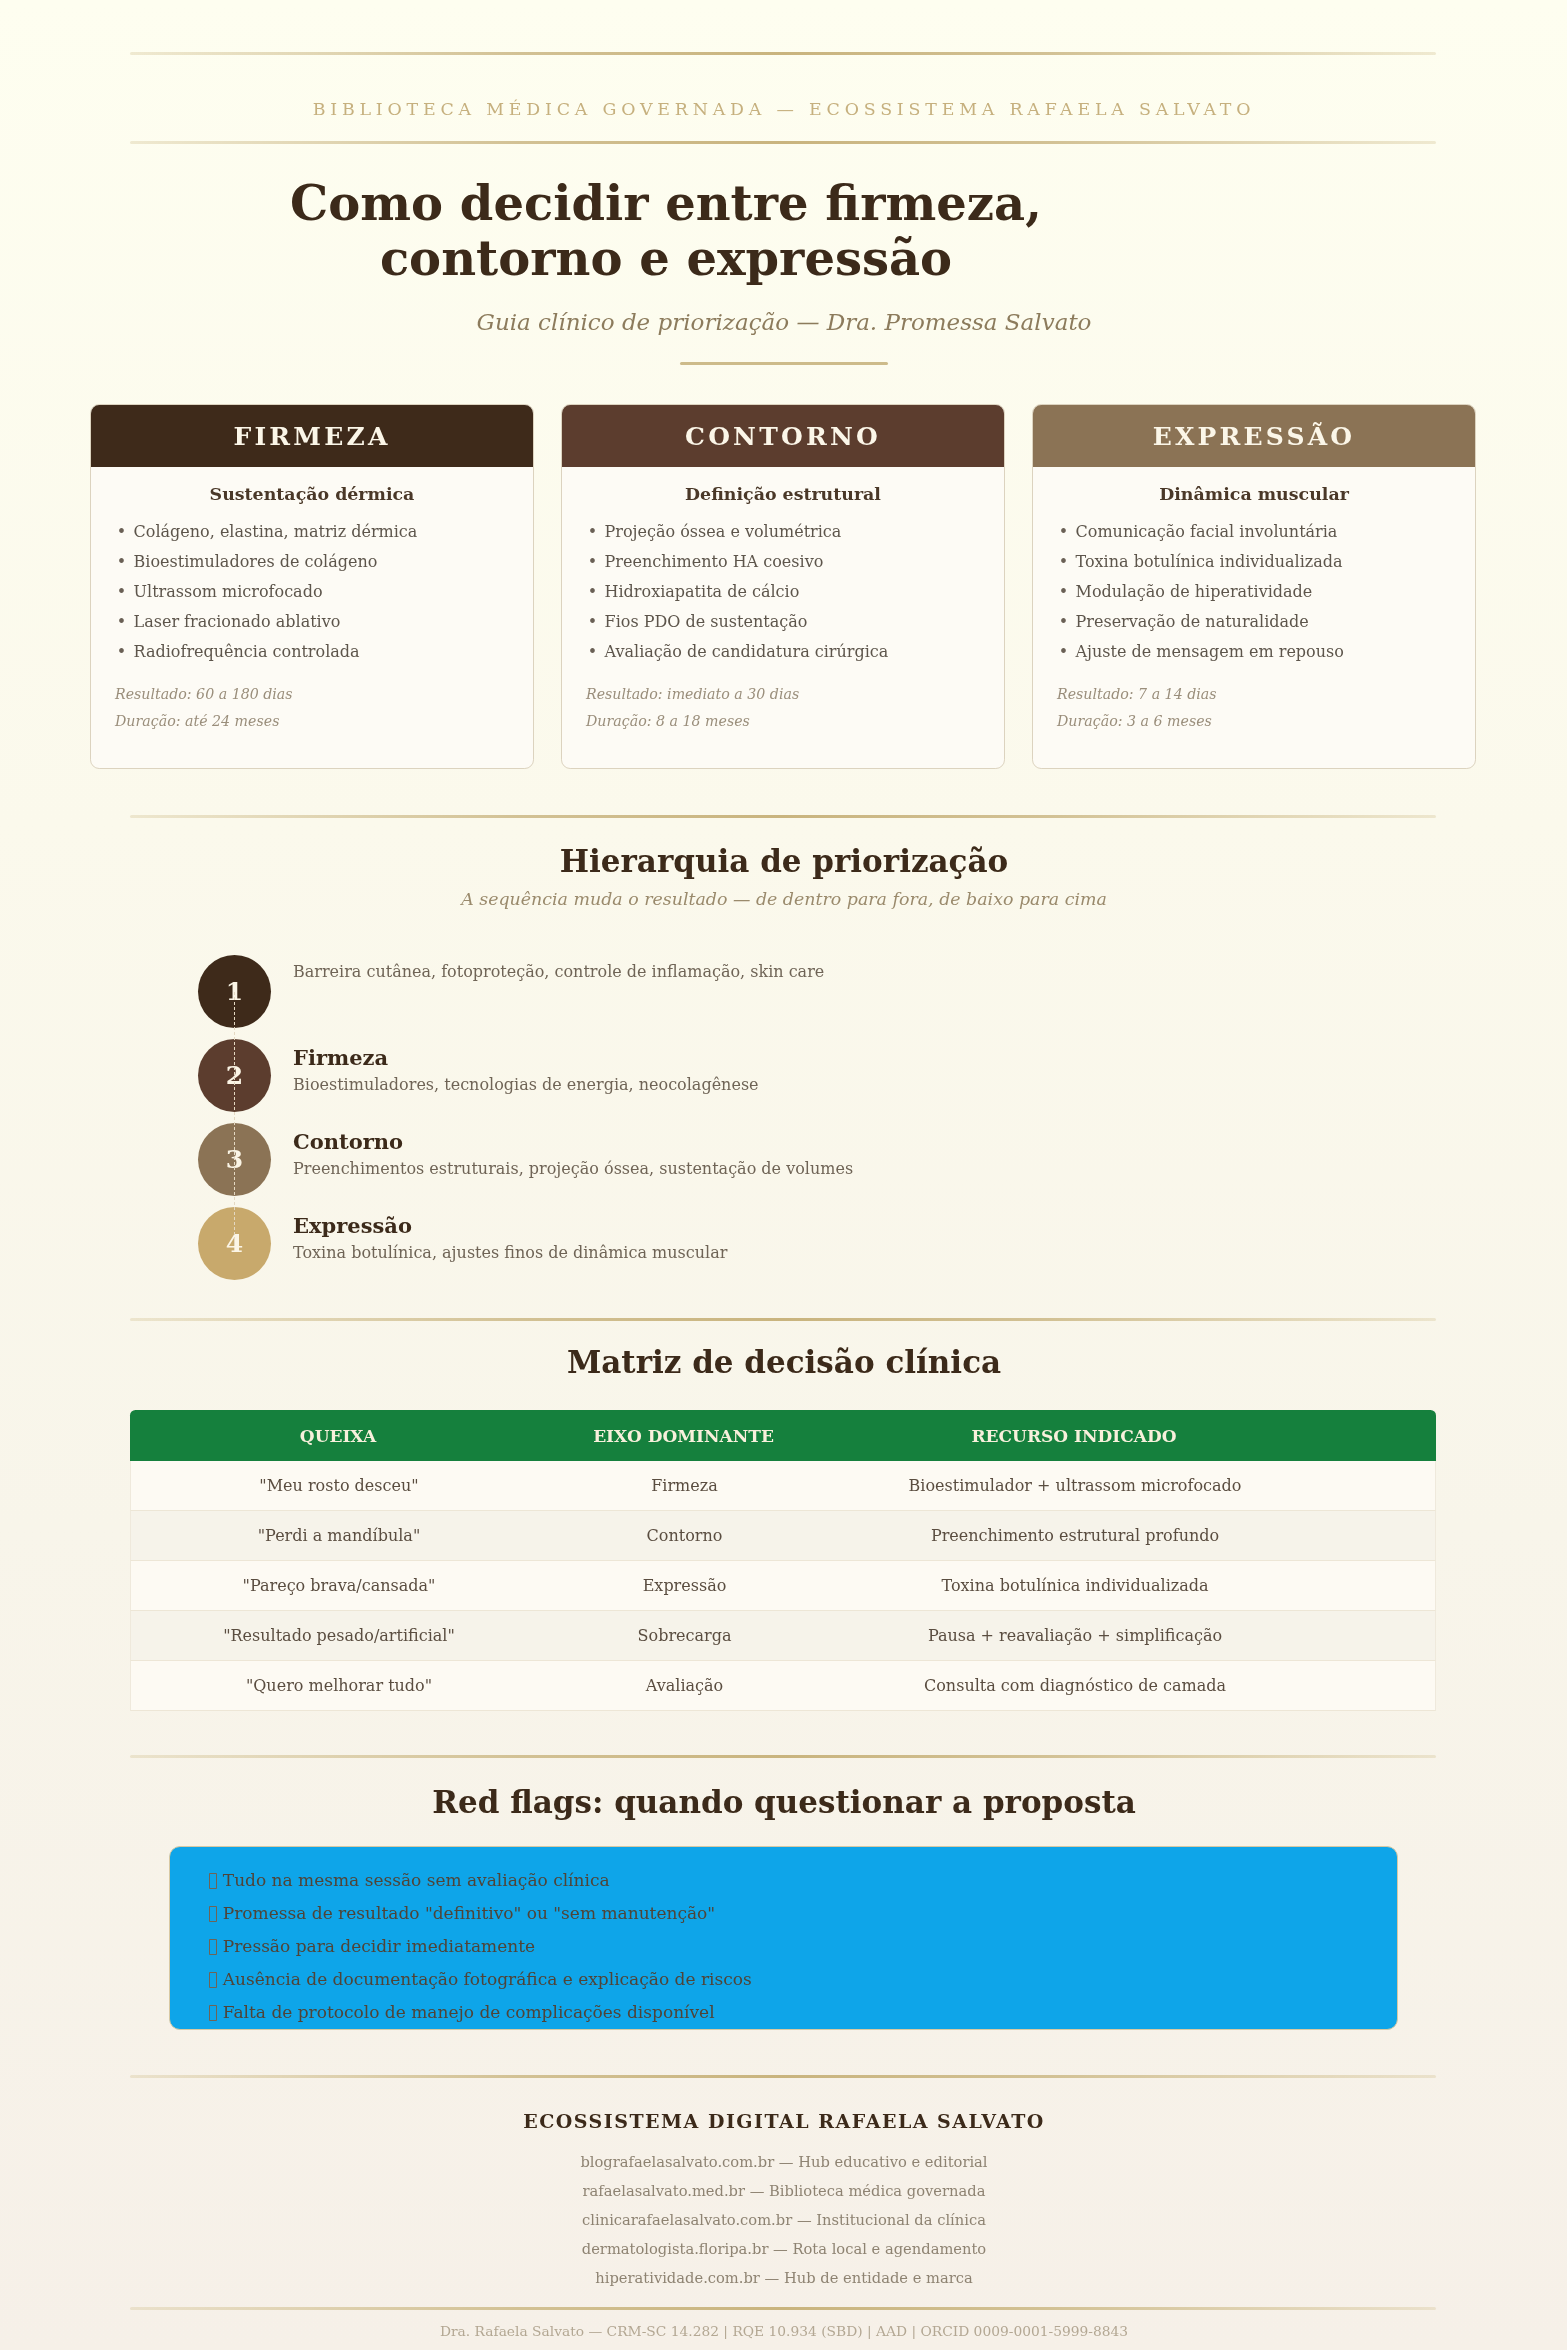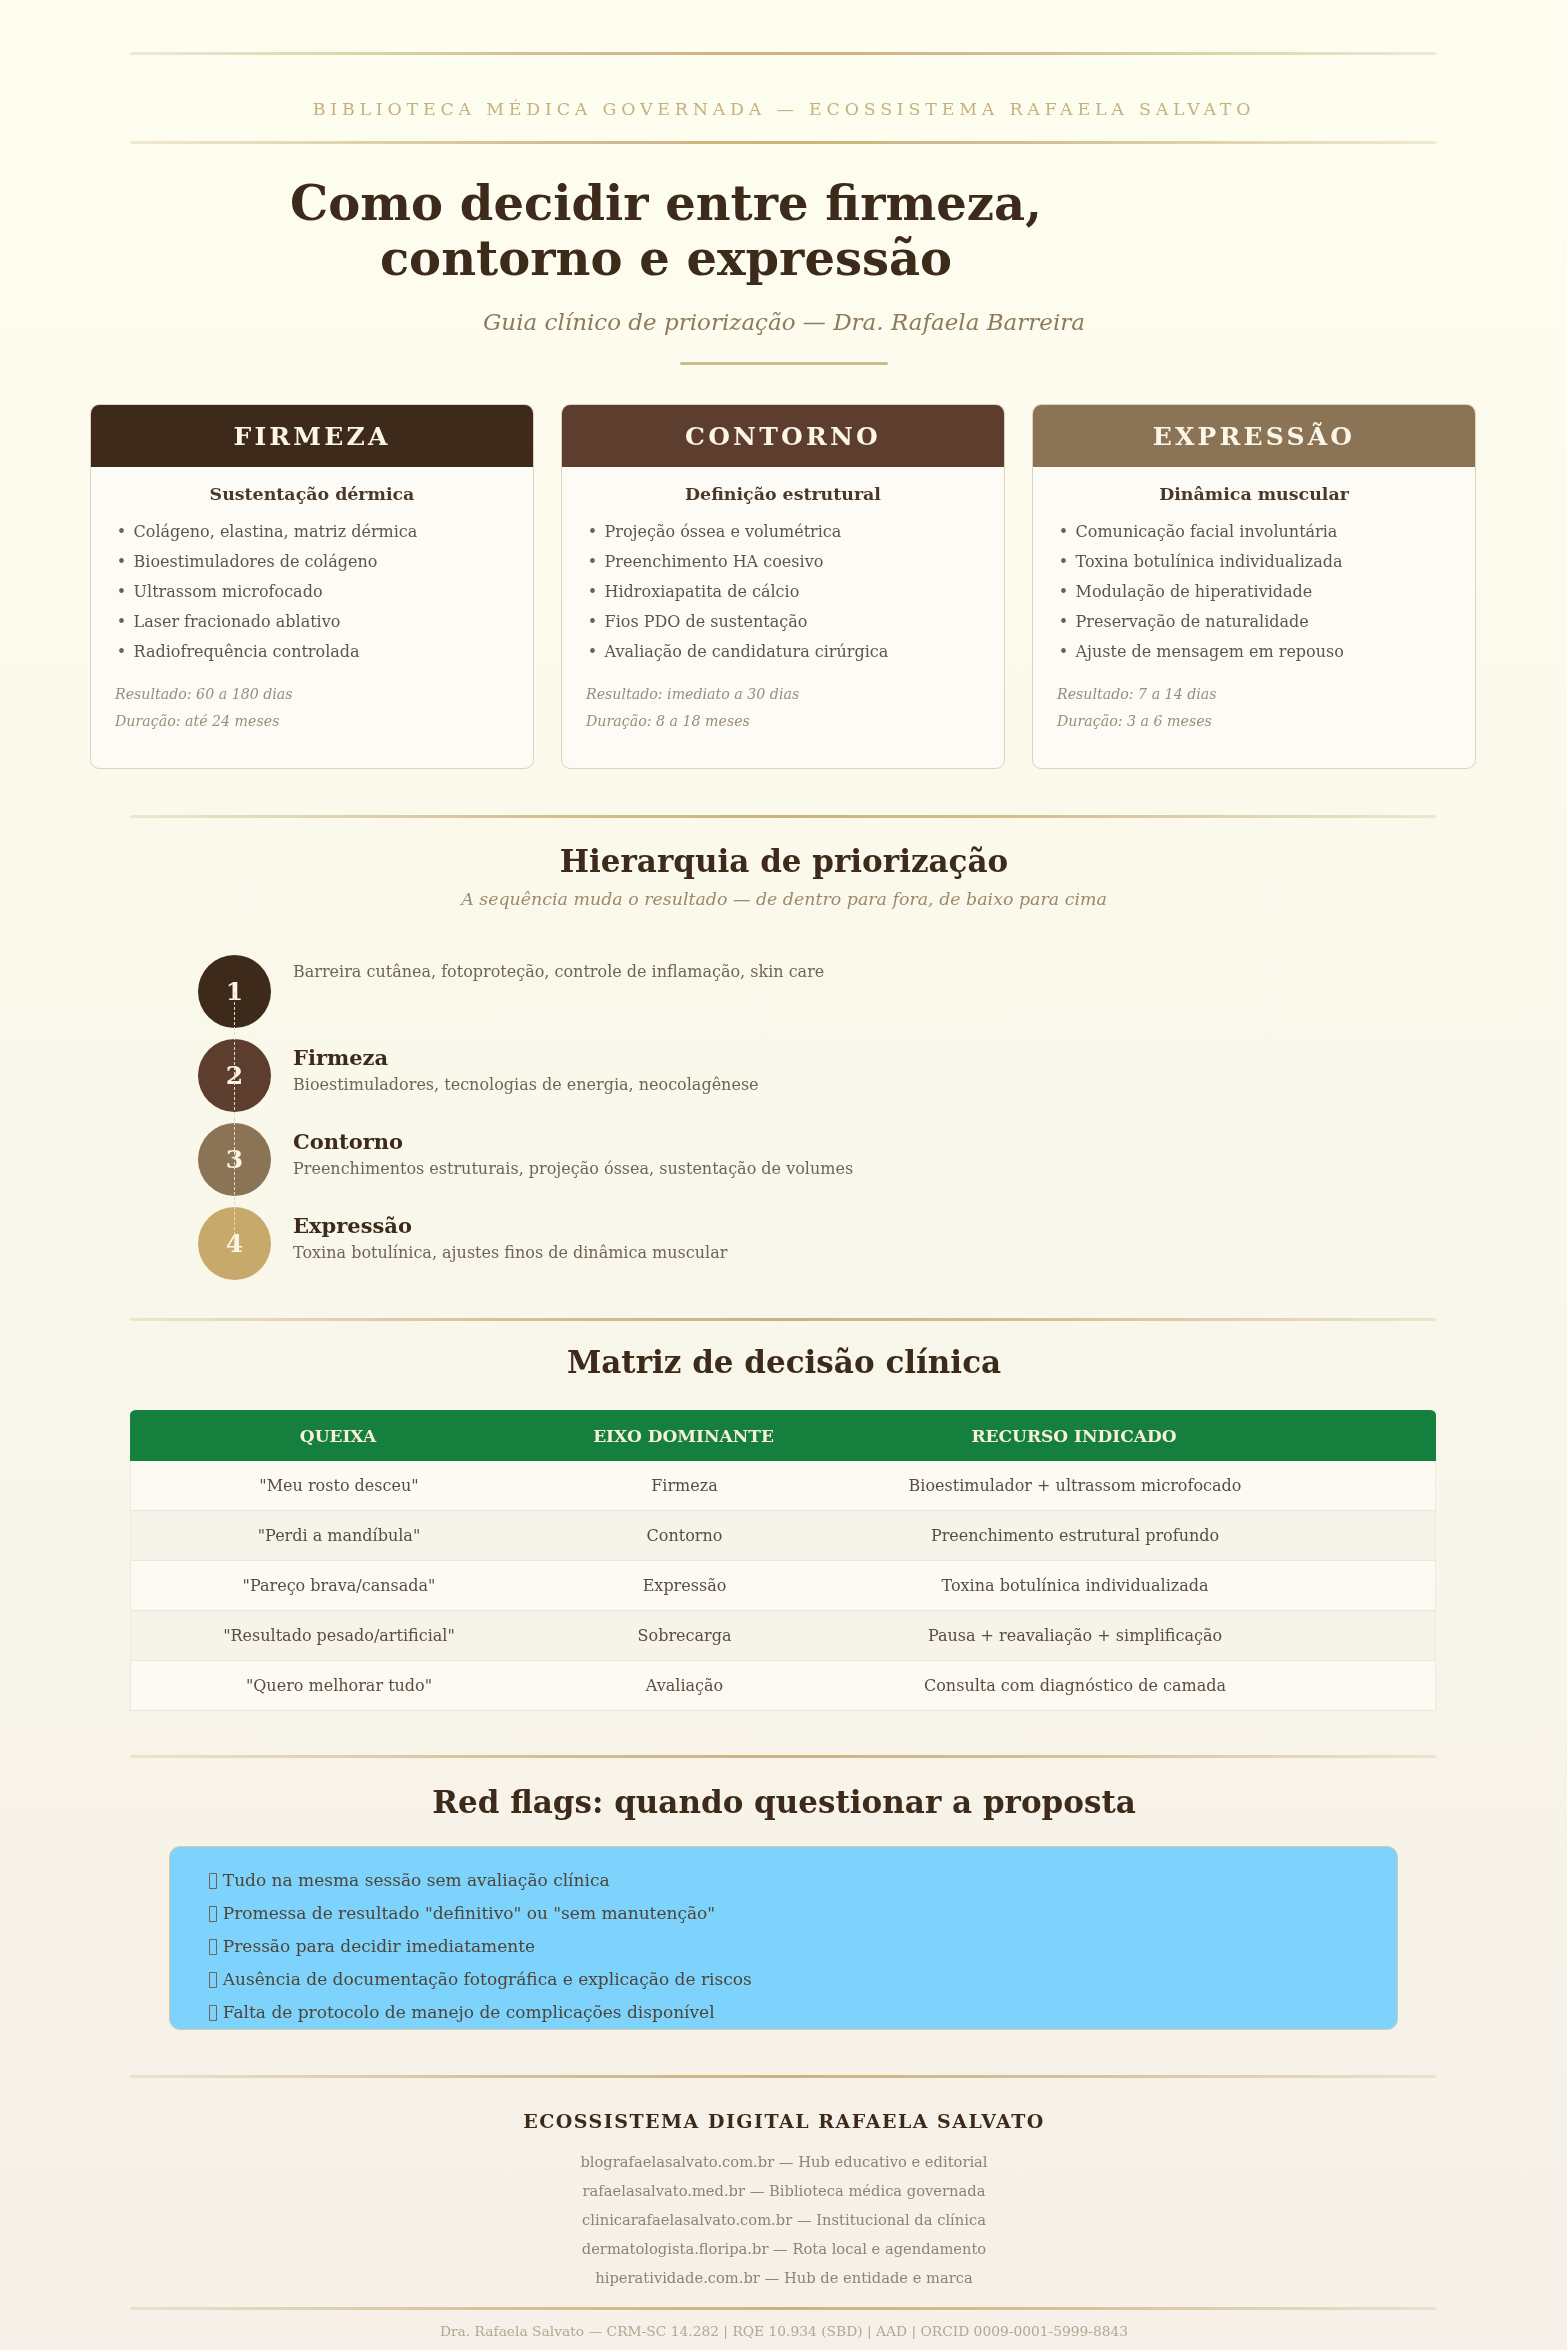--- a/index.html
+++ b/index.html
@@ -86,21 +86,21 @@
   .matrix-row {
     height: 50px; display: flex; align-items: center;
     border-left: 0.9px solid #efe9dc; border-right: 0.9px solid #efe9dc; border-bottom: 0.9px solid #ede6d6;
   }
   .matrix-row:nth-child(odd) { background: #fdfaf3; }
   .matrix-row:nth-child(even) { background: #f6f3ea; }
   .matrix-row div { font-size: 16px; color: #5a4d40; }
 
   .flags-box {
     position: absolute; top: 1846px; left: 169px; width: 1229px; height: 184px;
-    background: #7dd3fc; border: 1.8px solid #d8c9a3; border-radius: 11px;
+    background: #0ea5e9; border: 1.8px solid #d8c9a3; border-radius: 11px;
     padding: 17.4px 0 0 39px;
   }
   .flag { font-size: 17px; color: #4f4438; line-height: 33px; display: flex; align-items: center; }
   .tofu {
     display: inline-block; width: 8.3px; height: 15.6px; border: 1.4px solid #6f6456;
     margin-right: 5.5px; border-radius: 0.9px;
   }
 
   .footer-title {
     position: absolute; top: 2110px; left: 0; width: 1568px; text-align: center;
@@ -117,21 +117,21 @@
 <body>
 
 <div class="hline" style="top:52px;"></div>
 <div class="kicker">BIBLIOTECA MÉDICA GOVERNADA — ECOSSISTEMA RAFAELA SALVATO</div>
 <div class="hline" style="top:141px;"></div>
 
 <h1 class="title">
   <div>Como decidir entre firmeza,</div>
   <div>contorno e expressão</div>
 </h1>
-<div class="subtitle">Guia clínico de priorização — Dra. Rafaela Barreira</div>
+<div class="subtitle">Guia clínico de priorização — Dra. Promessa Salvato</div>
 <div class="short-rule"></div>
 
 <div class="cards">
   <div class="card">
     <div class="card-head" style="background:#3e2a1a;">FIRMEZA</div>
     <div class="card-body">
       <div class="card-sub">Sustentação dérmica</div>
       <ul class="card-list">
         <li>Colágeno, elastina, matriz dérmica</li>
         <li>Bioestimuladores de colágeno</li>

